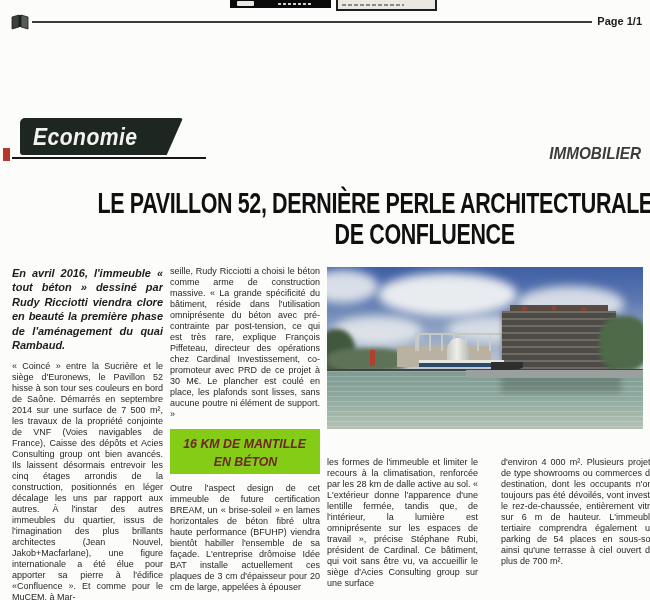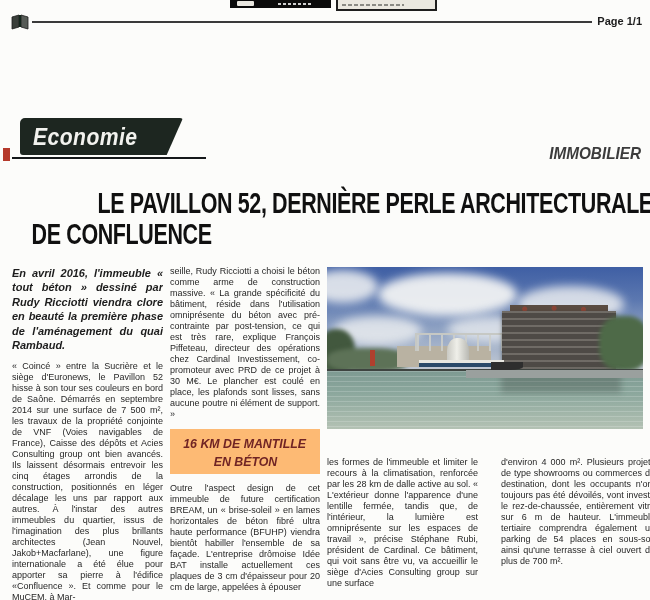--- a/index.html
+++ b/index.html
@@ -40,40 +40,40 @@
   }
   .economie-rule { position:absolute; left:12px; top:157px; width:194px; height:2px; background:#15181a; }
   .red-tick { position:absolute; left:3px; top:148px; width:7px; height:13px; background:#b5392b; }
   .category {
     position:absolute; right:9px; top:144px;
     font-size:17px; font-weight:bold; font-style:italic; color:#3c3c3c;
     display:inline-block; transform:scaleX(0.9); transform-origin:right center;
   }
 
   
-  .headline { position:absolute; left:0; top:188px; width:546px; text-align:left; color:#101010; }
+  .headline { position:absolute; left:0; top:188px; width:546px; text-align:right; color:#101010; }
   .headline .hl {
     display:inline-block; font-weight:bold; font-size:29px; line-height:31px;
     transform:scaleX(0.74); transform-origin:center; letter-spacing:-0.5px;
     white-space:nowrap;
   }
 
   
   .col { position:absolute; overflow:hidden; }
   .col1 { left:12px;  top:266px; width:151px; height:334px; }
   .col2 { left:170px; top:266px; width:150px; height:334px; }
   .col3 { left:327px; top:457px; width:151px; height:143px; }
   .col4 { left:501px; top:457px; width:154px; height:143px; }
   .lead {
     font-weight:bold; font-style:italic; font-size:11px; line-height:14.4px;
     color:#1d1d1d; text-align:justify; margin-bottom:9px;
   }
   .bodytext { font-size:9px; line-height:11px; text-align:justify; color:#272727; }
   .subhead {
-    margin:9px 0 9px 0; background:#fdba74; padding:5px 2px 4px 2px; text-align:center;
+    margin:9px 0 9px 0; background:#84cc16; padding:5px 2px 4px 2px; text-align:center;
   }
   .subhead div {
     font-weight:bold; font-style:italic; font-size:13px; line-height:15px; color:#702424;
     display:inline-block; transform:scaleX(0.95);
   }
 
   
   .photo {
     position:absolute; left:327px; top:267px; width:316px; height:162px;
     overflow:hidden; background:#7e93bb;

